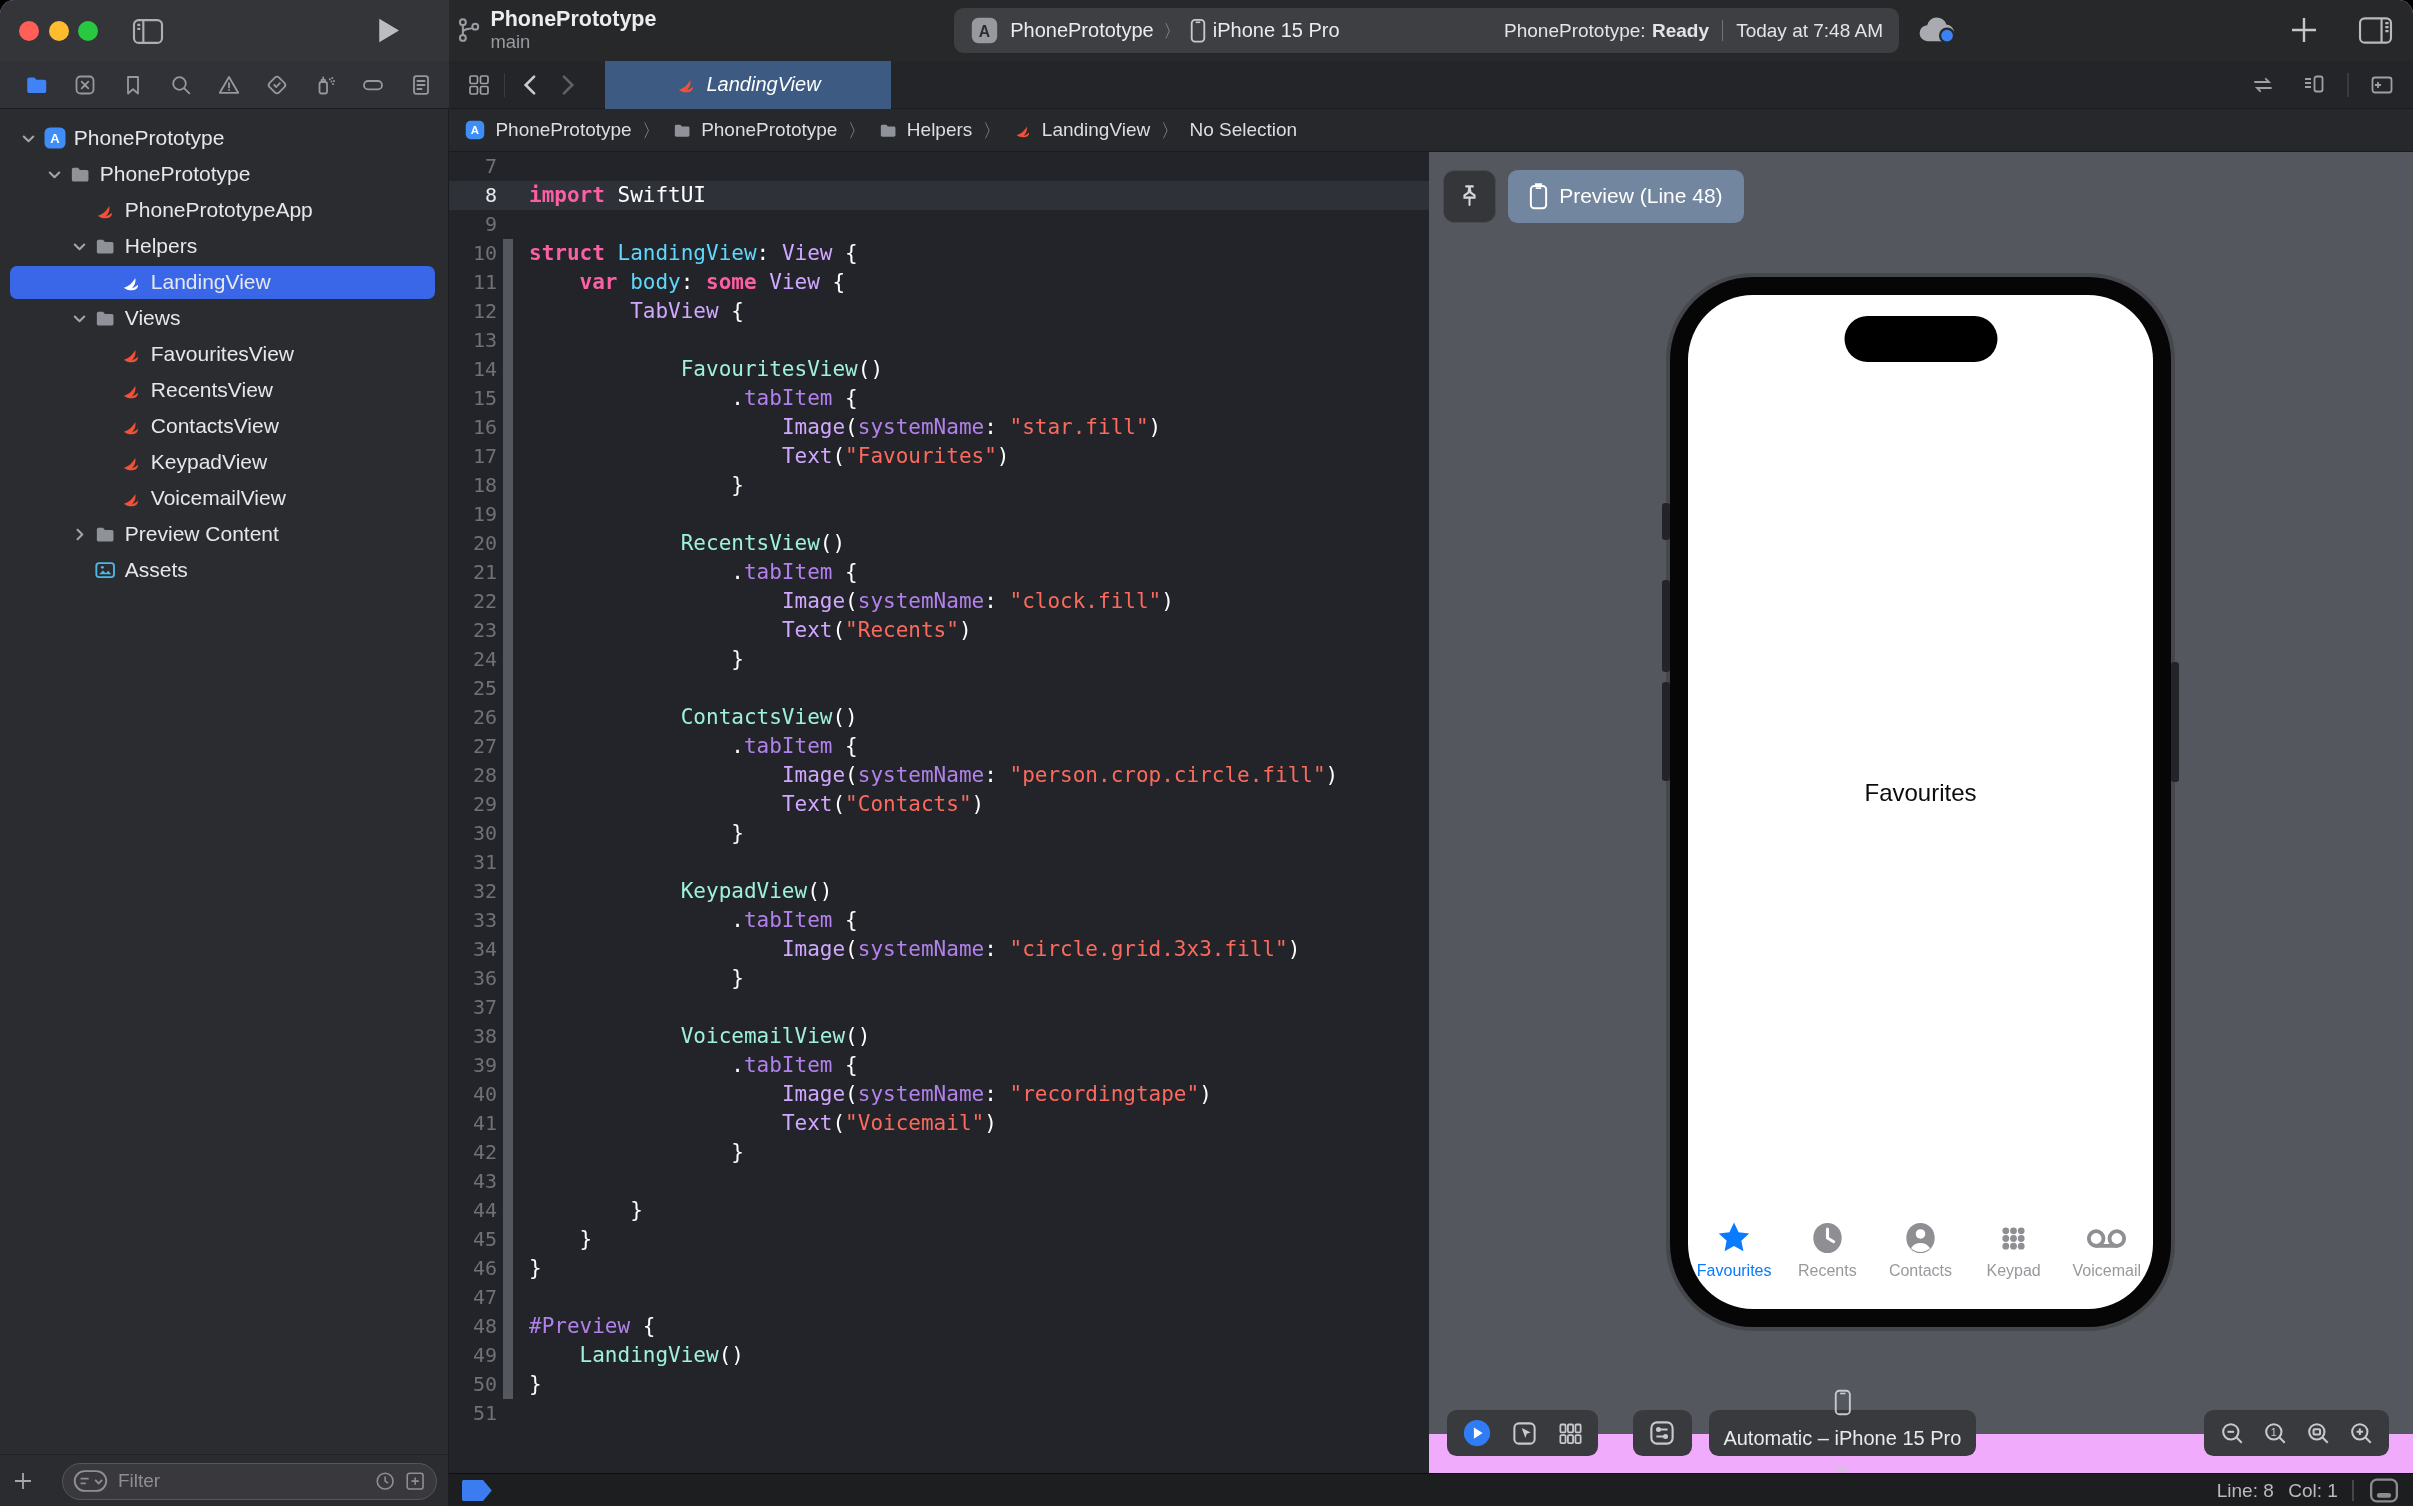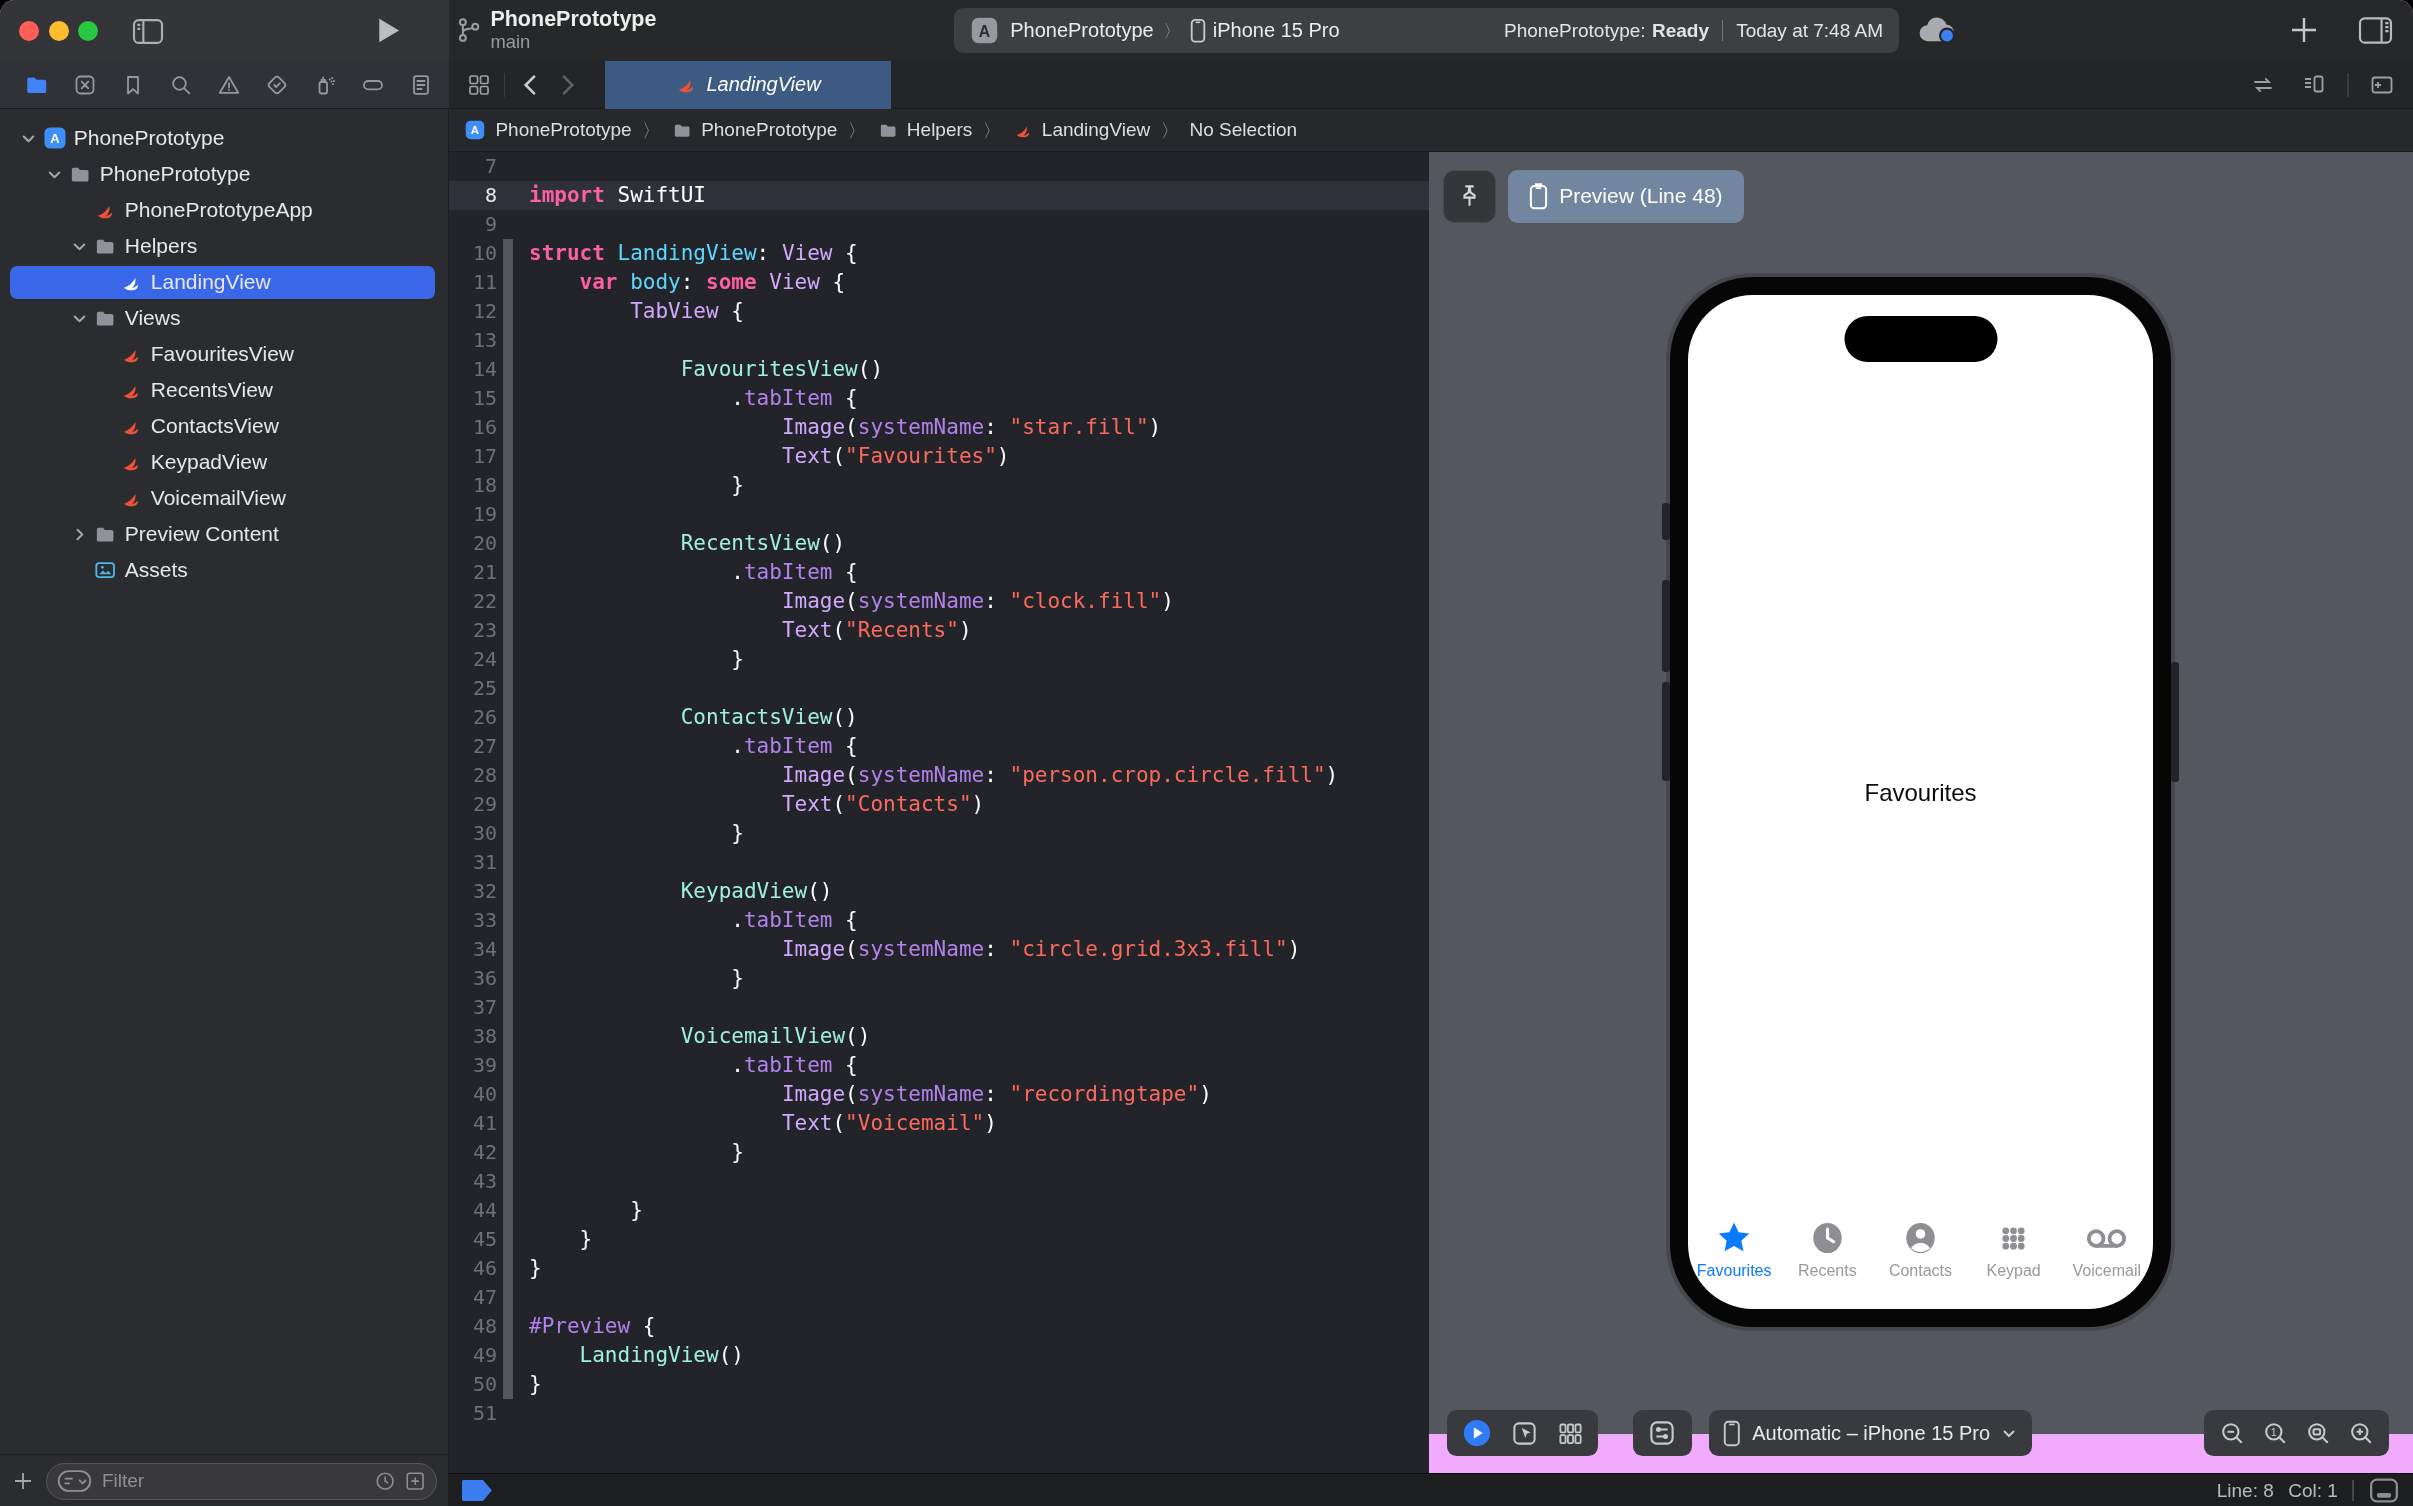--- a/index.html
+++ b/index.html
@@ -44,21 +44,21 @@
 
   
   #sidebar{left:0;top:109px;width:449px;height:1346px;background:#2b2c2f;border-right:1.6px solid #1c1d20;box-sizing:border-box;}
   #tree{position:absolute;left:0;top:11.2px;right:1.6px;}
   .trow{height:36px;display:flex;align-items:center;position:relative;color:#e6e7ea;font-size:21px;white-space:nowrap;}
   .trow .hl{position:absolute;left:9.6px;right:11.2px;top:1.6px;bottom:1.6px;border-radius:7.2px;background:var(--accent);}
   .trow>*{position:relative;}
   .tchev{width:24px;display:flex;justify-content:center;}
   .tico{width:29px;display:flex;justify-content:center;margin-right:4.8px;}
   #filterbar{left:0;top:1454px;width:449px;height:53px;background:#2b2c2f;border-top:1.6px solid #202124;
-     border-right:1.6px solid #1c1d20;display:flex;align-items:center;box-sizing:border-box;padding:0 11.2px;}
+     border-right:1.6px solid #1c1d20;display:flex;align-items:center;box-sizing:border-box;padding:0 11.2px;gap:16px;}
   #filterField{flex:1;height:37px;margin-left:11.2px;background:#39393d;border:1.6px solid #56575b;border-radius:19px;
      display:flex;align-items:center;padding:0 9.6px;box-sizing:border-box;gap:8px;}
   #filterField input{flex:1;background:transparent;border:none;outline:none;color:#c9cacd;font-size:19px;
      font-family:"Liberation Sans",sans-serif;}
   #filterField input::placeholder{color:#8e8f94;}
 
   
   #editor{left:449px;top:152px;width:980px;height:1322px;background:#232429;overflow:hidden;}
   .cline{position:relative;height:29px;line-height:29px;font-family:"DejaVu Sans Mono",monospace;font-size:21px;}
   .cline.cur{background:#2e3138;}
@@ -88,21 +88,21 @@
   #island{position:absolute;left:50%;top:21px;transform:translateX(-50%);width:153px;height:46px;background:#000;border-radius:24px;}
   #screenLabel{position:absolute;left:0;right:0;top:484px;text-align:center;color:#0c0c0d;font-size:24px;}
   #phoneTabbar{position:absolute;left:0;right:0;bottom:4.8px;height:89px;display:flex;}
   .ptab{flex:1;display:flex;flex-direction:column;align-items:center;}
   .ptab .pticon{height:45px;display:flex;align-items:center;justify-content:center;}
   .ptab .ptlbl{font-size:16px;margin-top:1.6px;color:#98989d;}
   .ptab.active .ptlbl{color:var(--ios-blue);}
   
   .ctrlGroup{position:absolute;top:1258px;height:46px;background:#393a3e;border-radius:9.6px;display:flex;
      align-items:center;gap:19px;padding:0 14.4px;box-sizing:border-box;}
-  #ctrlDevice{color:#e8e9eb;font-size:20px;display:flex;align-items:center;gap:11.2px;white-space:nowrap;}
+  #ctrlDevice{color:#e8e9eb;font-size:20px;display:flex;align-items:center;gap:11.2px;white-space:nowrap;flex-direction:column;}
 
   
   #statusbar{left:449px;top:1473px;width:1964px;height:34px;background:#1d1e20;border-top:1.6px solid #0d0d0f;
      display:flex;align-items:center;box-sizing:border-box;padding:0 12.8px;}
   #bpIcon{width:30px;height:21.5px;background:#3b7df0;clip-path:polygon(0 12%,4% 0,70% 0,100% 50%,70% 100%,4% 100%,0 88%);}
   #statusRight{margin-left:auto;display:flex;align-items:center;gap:14.4px;color:#b9babd;font-size:19px;}
   #statusRight .bar{width:1.6px;height:21px;background:#45464a;}
 </style>
 </head>
 <body>

